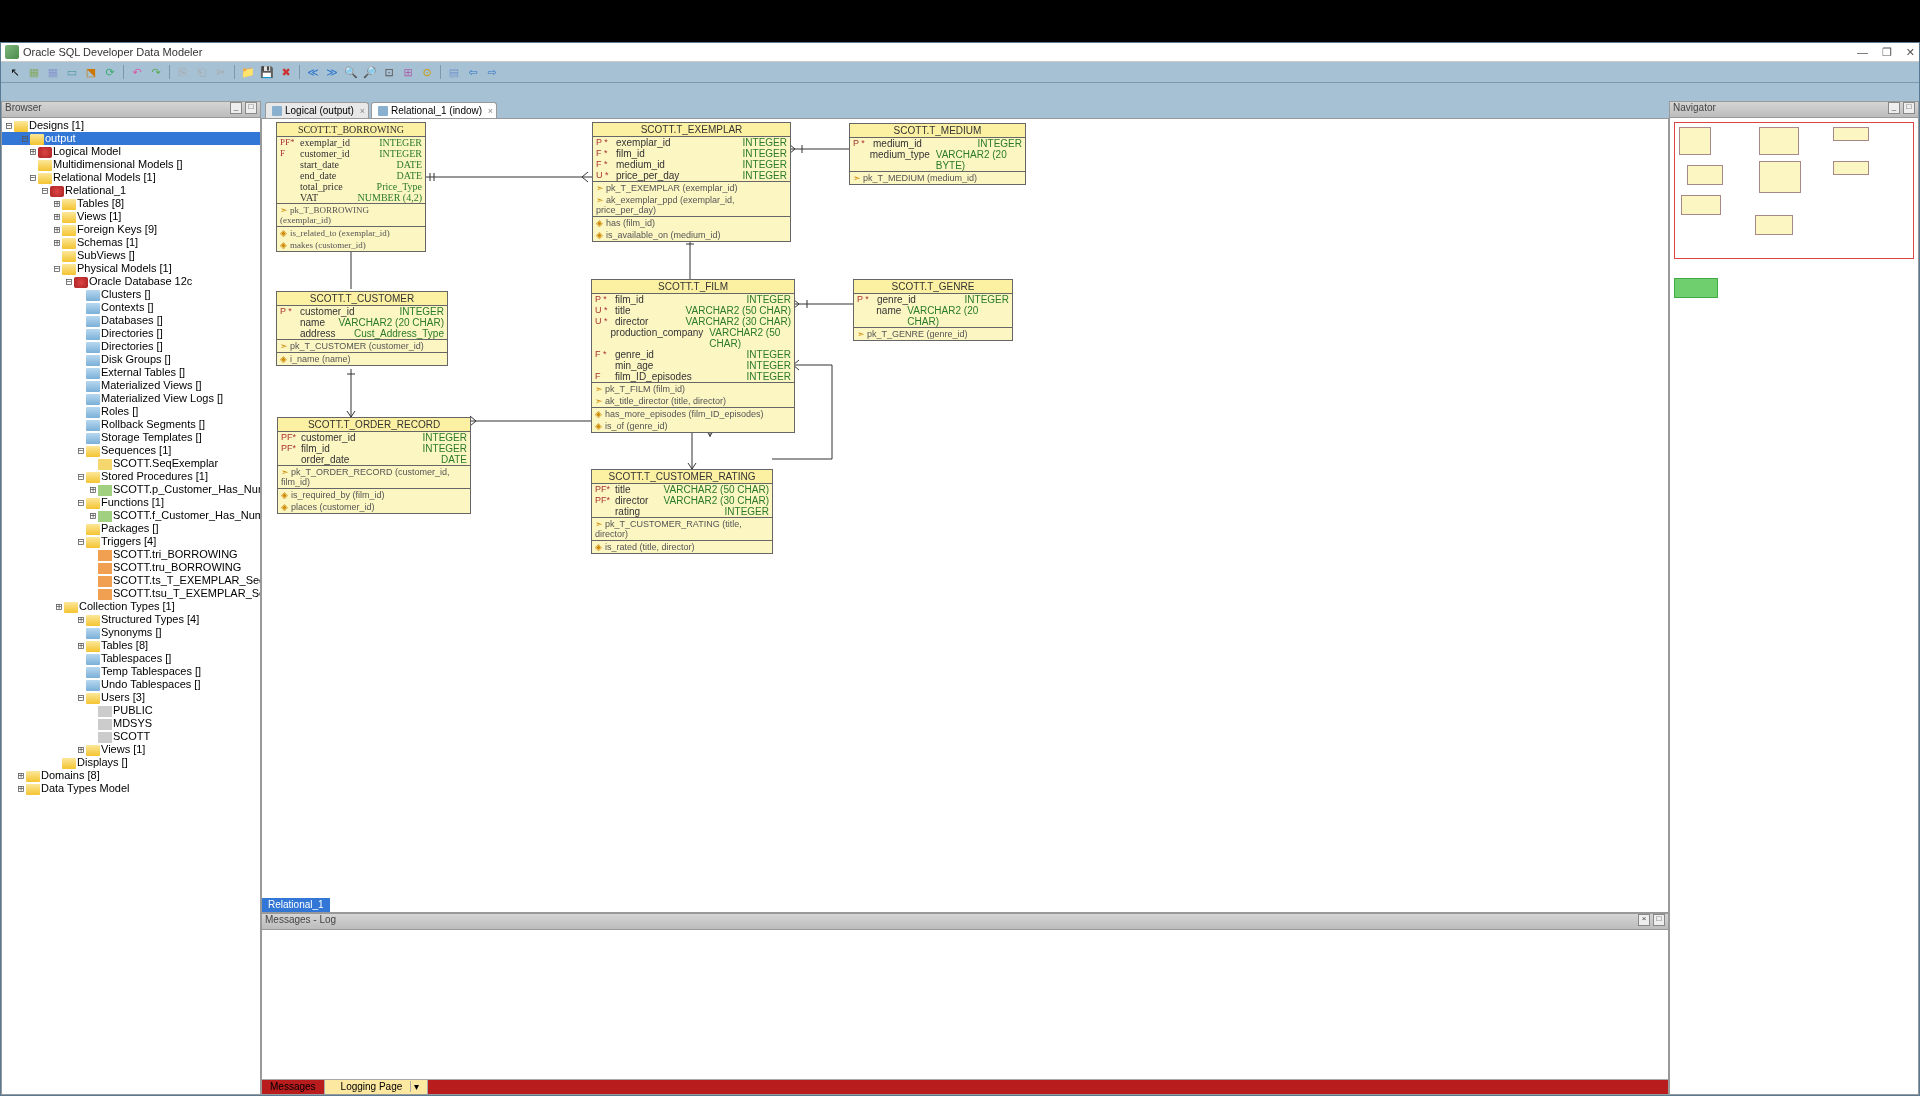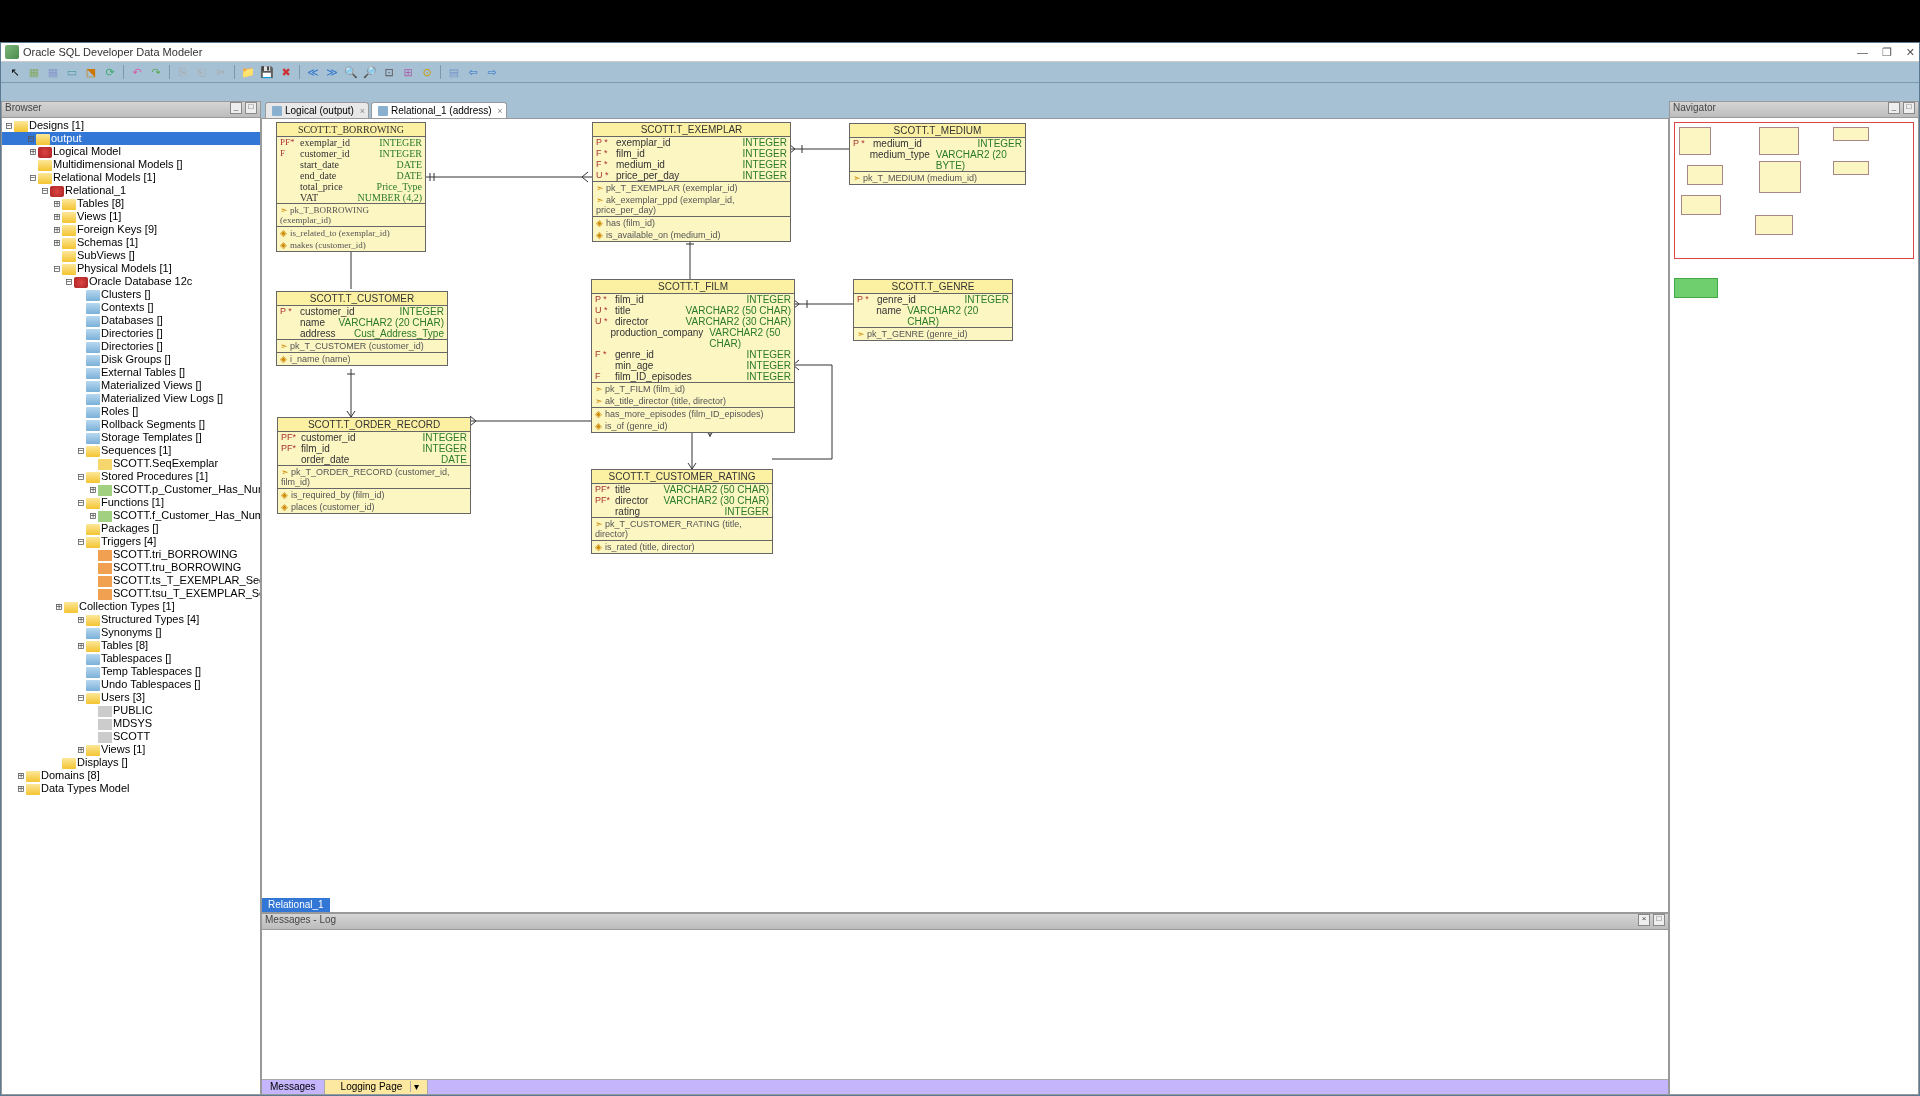--- a/index.html
+++ b/index.html
@@ -41,21 +41,21 @@
 .ent{position:absolute;background:#fcf6c3;border:1px solid #666;font-size:10px}
 .ent .eh{background:#fcf0a3;border-bottom:1px solid #666;text-align:center;padding:1px 4px;font-weight:normal;color:#333}
 .ent .er{display:flex;padding:0 3px;line-height:11px}
 .ent .ek{width:20px;color:#a33;font-size:9px}
 .ent .en{flex:1;color:#333}
 .ent .et{color:#2a7a2a;padding-left:6px}
 .ent .sep{border-top:1px solid #666;margin:0}
 .ent .cx{color:#555;font-size:9px;padding:1px 3px}
 .ent .cic{display:inline-block;width:10px;color:#c80}
 .msglog{height:180px;background:#fff;border:1px solid #999;display:flex;flex-direction:column}
-.msgtabs{height:14px;background:#c4b5fd;display:flex;font-size:10px;border-top:1px solid #aaa}
+.msgtabs{height:14px;background:#b91c1c;display:flex;font-size:10px;border-top:1px solid #aaa}
 .msgtabs span{padding:0 8px;border-right:1px solid #aaa;line-height:14px}
 .msgtabs span.a{background:#fce8a0}
 .nav{width:248px;background:#fff;border:1px solid #999;display:flex;flex-direction:column}
 .navbody{flex:1;padding:4px;position:relative}
 .mini{border:1px solid #d44;height:135px;position:relative;background:#fff}
 .mini .me{position:absolute;background:#fcf6c3;border:1px solid #a88}
 svg.rel{position:absolute;top:0;left:0;width:100%;height:100%;pointer-events:none}
 svg.rel line,svg.rel path{stroke:#333;stroke-width:1;fill:none}
 </style>
 </head>
@@ -108,21 +108,21 @@
     <div class="browser">
       <div class="panehdr">
         <span>Browser</span>
         <div class="pbtns">
             <span>_</span>
             <span>□</span>
           </div>
       </div>
       <div class="tree">
         <div class="tn" style="padding-left:2px"><span class="tw">⊟</span><span class="ic fold"></span><span>Designs [1]</span></div>
-        <div class="tn sel" style="padding-left:24px"><span class="tw">⊟</span><span class="ic fold"></span><span>output</span></div>
+        <div class="tn sel" style="padding-left:18px"><span class="tw">⊟</span><span class="ic fold"></span><span>output</span></div>
         <div class="tn" style="padding-left:26px"><span class="tw">⊞</span><span class="ic db"></span><span>Logical Model</span></div>
         <div class="tn" style="padding-left:26px"><span class="tw"> </span><span class="ic fold"></span><span>Multidimensional Models []</span></div>
         <div class="tn" style="padding-left:26px"><span class="tw">⊟</span><span class="ic fold"></span><span>Relational Models [1]</span></div>
         <div class="tn" style="padding-left:38px"><span class="tw">⊟</span><span class="ic db"></span><span>Relational_1</span></div>
         <div class="tn" style="padding-left:50px"><span class="tw">⊞</span><span class="ic fold"></span><span>Tables [8]</span></div>
         <div class="tn" style="padding-left:50px"><span class="tw">⊞</span><span class="ic fold"></span><span>Views [1]</span></div>
         <div class="tn" style="padding-left:50px"><span class="tw">⊞</span><span class="ic fold"></span><span>Foreign Keys [9]</span></div>
         <div class="tn" style="padding-left:50px"><span class="tw">⊞</span><span class="ic fold"></span><span>Schemas [1]</span></div>
         <div class="tn" style="padding-left:50px"><span class="tw"> </span><span class="ic fold"></span><span>SubViews []</span></div>
         <div class="tn" style="padding-left:50px"><span class="tw">⊟</span><span class="ic fold"></span><span>Physical Models [1]</span></div>
@@ -165,21 +165,21 @@
         <div class="tn" style="padding-left:74px"><span class="tw">⊞</span><span class="ic fold"></span><span>Views [1]</span></div>
         <div class="tn" style="padding-left:50px"><span class="tw"> </span><span class="ic fold"></span><span>Displays []</span></div>
         <div class="tn" style="padding-left:14px"><span class="tw">⊞</span><span class="ic fold"></span><span>Domains [8]</span></div>
         <div class="tn" style="padding-left:14px"><span class="tw">⊞</span><span class="ic fold"></span><span>Data Types Model</span></div>
       </div>
     </div>
 
     <div class="center">
       <div class="tabstrip">
         <div class="tab"><span class="tic"></span><span>Logical (output)</span><span class="x">×</span></div>
-        <div class="tab act"><span class="tic"></span><span>Relational_1 (address)</span><span class="x">×</span></div>
+        <div class="tab act"><span class="tic"></span><span>Relational_1 (indow)</span><span class="x">×</span></div>
       </div>
       <div class="canvas">
 
         <svg class="rel">
           <line x1="163" y1="58" x2="330" y2="58"></line>
           <line x1="168" y1="54" x2="168" y2="62"></line>
             <line x1="172" y1="54" x2="172" y2="62"></line>
           <path d="M320 58 l6 -5 M320 58 l6 5"></path>
           <line x1="527" y1="30" x2="587" y2="30"></line>
           <path d="M533 30 l-6 -5 M533 30 l-6 5"></path>

